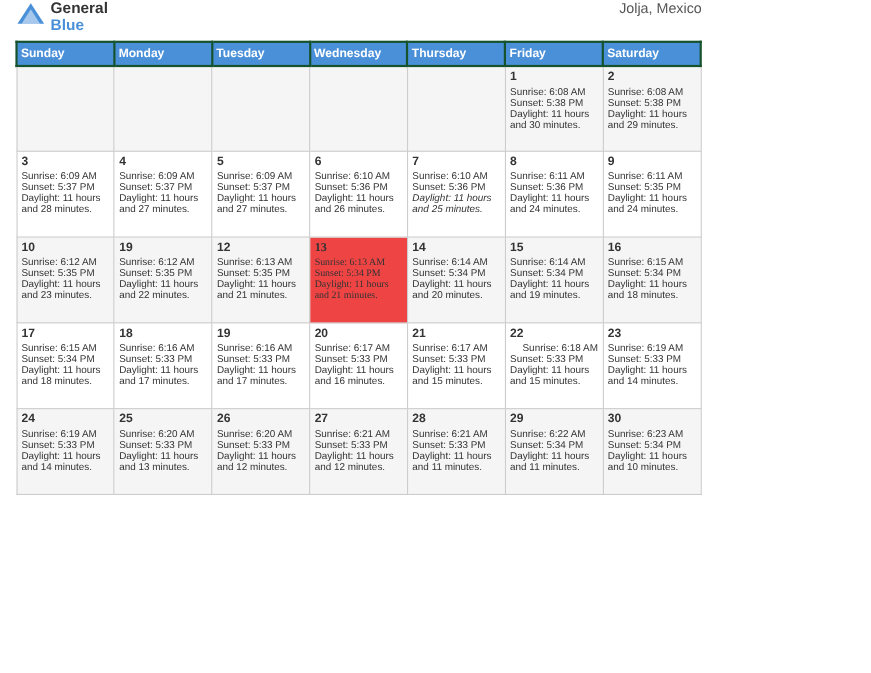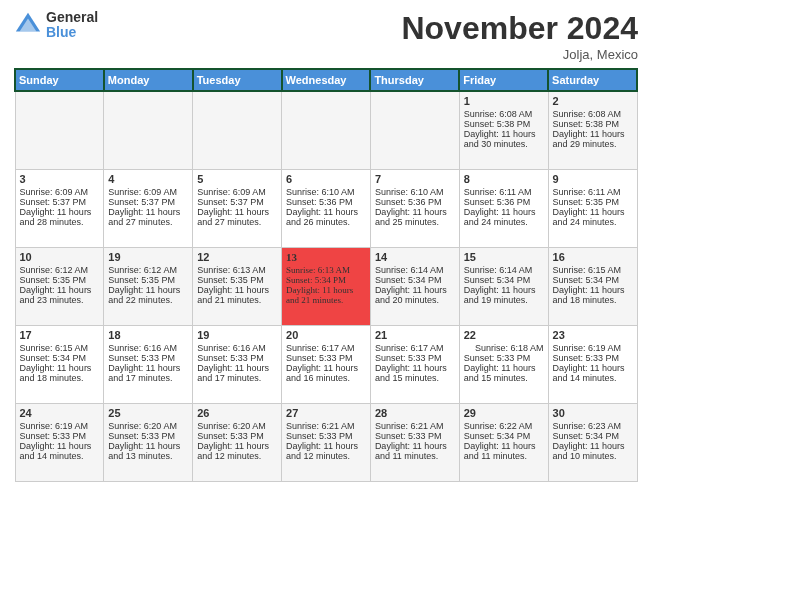--- a/index.html
+++ b/index.html
@@ -6,21 +6,21 @@
     body {
       font-family: Arial, sans-serif;
       background: #fff;
       width: 792px;
       height: 612px;
       overflow: hidden;
     }
     .container {
       width: 652px;
       height: 612px;
-      padding: 10px 14px;
+      padding: 0 14px;
     }
     .header {
       display: flex;
       justify-content: space-between;
       align-items: flex-start;
       margin-bottom: 6px;
     }
     .logo {
       display: flex;
       align-items: center;
@@ -102,21 +102,20 @@
       <svg class="logo-icon" viewBox="0 0 30 30">
         <polygon points="15,2 28,22 2,22" fill="#4a90d9"></polygon>
         <polygon points="15,8 24,22 6,22" fill="#fff" opacity="0.5"></polygon>
       </svg>
       <div class="logo-text">
         <span class="logo-general">General</span>
         <span class="logo-blue">Blue</span>
       </div>
     </div>
     <div class="title-block">
-      <div class="month-title">November 2024</div>
       <div class="location">Jolja, Mexico</div>
     </div>
   </div>
 
   <table class="calendar">
     <thead>
       <tr>
         <th>Sunday</th>
         <th>Monday</th>
         <th>Tuesday</th>
@@ -168,21 +167,21 @@
           <td style="background: rgb(255, 255, 255);">
             <span class="day-number">6</span>
             <span style="display: block;">Sunrise: 6:10 AM</span>
             <span style="display: block;">Sunset: 5:36 PM</span>
             <span style="display: block;">Daylight: 11 hours and 26 minutes.</span>
           </td>
           <td style="background: rgb(255, 255, 255);">
             <span class="day-number">7</span>
             <span style="display: block;">Sunrise: 6:10 AM</span>
             <span style="display: block;">Sunset: 5:36 PM</span>
-            <span style="display: block;">Daylight: 11 hours and 25 minutes.</span>
+            <span style="display: block; font-style: italic;">Daylight: 11 hours and 25 minutes.</span>
           </td>
           <td style="background: rgb(255, 255, 255);">
             <span class="day-number">8</span>
             <span style="display: block;">Sunrise: 6:11 AM</span>
             <span style="display: block;">Sunset: 5:36 PM</span>
             <span style="display: block;">Daylight: 11 hours and 24 minutes.</span>
           </td>
           <td style="background: rgb(255, 255, 255);">
             <span class="day-number">9</span>
             <span style="display: block;">Sunrise: 6:11 AM</span>

